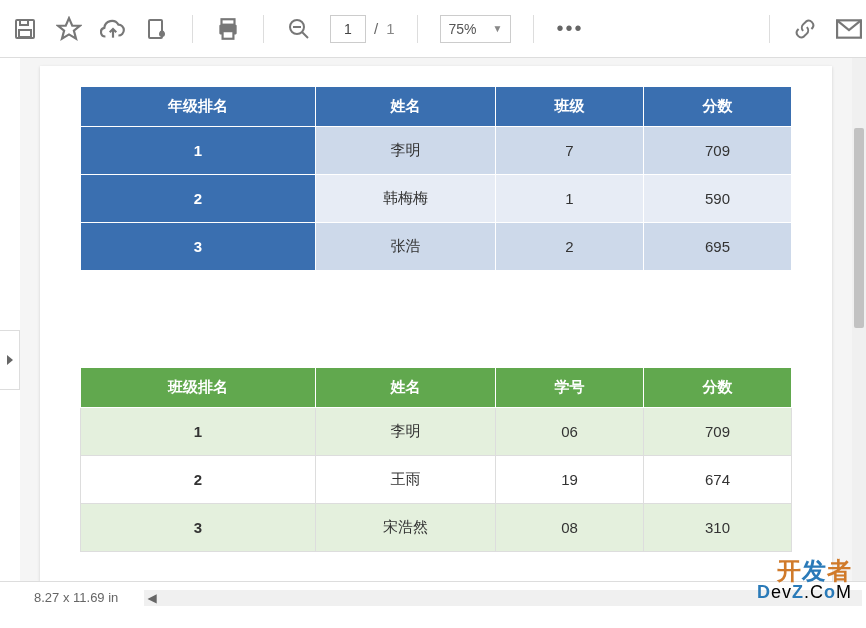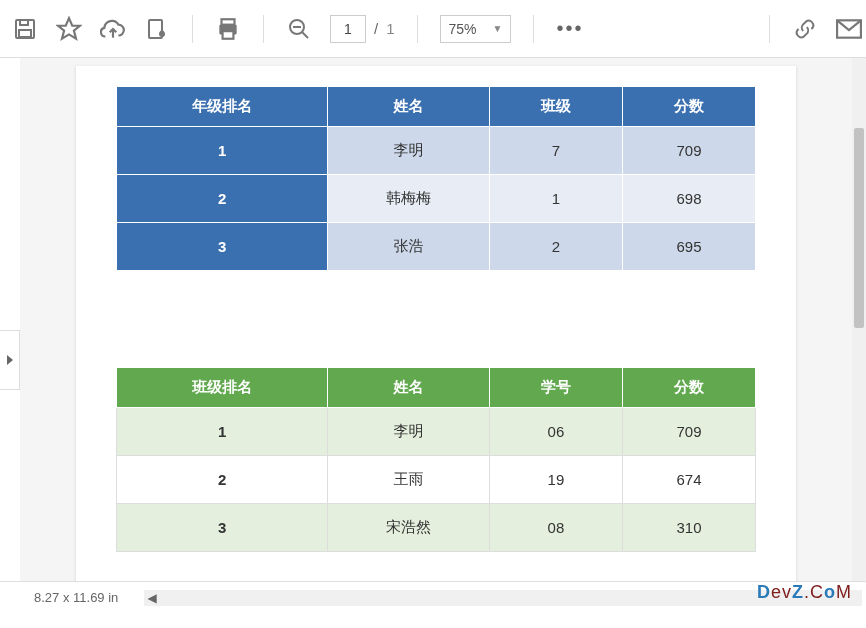--- a/index.html
+++ b/index.html
@@ -87,21 +87,21 @@
       top: 58px;
       left: 20px;
       right: 14px;
       bottom: 32px;
       background: #f5f5f5;
       overflow: auto;
     }
     .page {
       background: #fff;
       margin: 8px auto 20px auto;
-      width: 720px;
+      width: 792px;
       padding: 12px 40px 30px 40px;
       box-shadow: 0 1px 3px rgba(0,0,0,0.15);
     }
 
     table {
       width: 100%;
       border-collapse: collapse;
       font-size: 15px;
     }
     .tbl1 { margin-bottom: 96px; margin-top: 8px; }
@@ -187,21 +187,21 @@
       right: 14px;
       bottom: 26px;
       text-align: right;
       line-height: 1.05;
       font-family: "Arial Black", Arial, sans-serif;
       pointer-events: none;
     }
     .wm1 { font-size: 24px; color: #2a7ab8; font-weight: 900; letter-spacing: 1px; }
     .wm1 span { color: #d07a2a; }
     .wm2 { font-size: 18px; color: #2a7ab8; letter-spacing: 1px; }
-    .wm2 span { color: #7f1d1d; }
+    .wm2 span { color: #000000; }
   </style>
 </head>
 <body>
 
 <div class="toolbar">
   <div class="icon">
     <svg width="24" height="24" viewBox="0 0 24 24" fill="none" stroke="#777" stroke-width="2">
         <rect x="3" y="3" width="18" height="18" rx="1"></rect>
         <path d="M7 3v5h8V3"></path>
         <rect x="6" y="13" width="12" height="7"></rect>
@@ -292,21 +292,21 @@
         <tr>
           <td>1</td>
           <td>李明</td>
           <td>7</td>
           <td>709</td>
         </tr>
         <tr>
           <td>2</td>
           <td>韩梅梅</td>
           <td>1</td>
-          <td>698</td>
+          <td>590</td>
         </tr>
         <tr>
           <td>3</td>
           <td>张浩</td>
           <td>2</td>
           <td>695</td>
         </tr>
       </tbody>
     </table>
 
@@ -349,14 +349,15 @@
 </div>
 
 <div class="statusbar">
   <div class="dims">8.27 x 11.69 in</div>
   <div class="hscroll-area">
     <div class="hscroll-arrow">◀</div>
   </div>
 </div>
 
 <div class="watermark">
+  <div class="wm1"><span>开</span><b style="color:#2a7ab8">发</b><span>者</span></div>
   <div class="wm2"><b style="color:#2a7ab8">D</b><span>ev</span><b style="color:#2a7ab8">Z</b><span>.C</span><b style="color:#2a7ab8">o</b><span>M</span></div>
 </div>
 
 </body></html>

